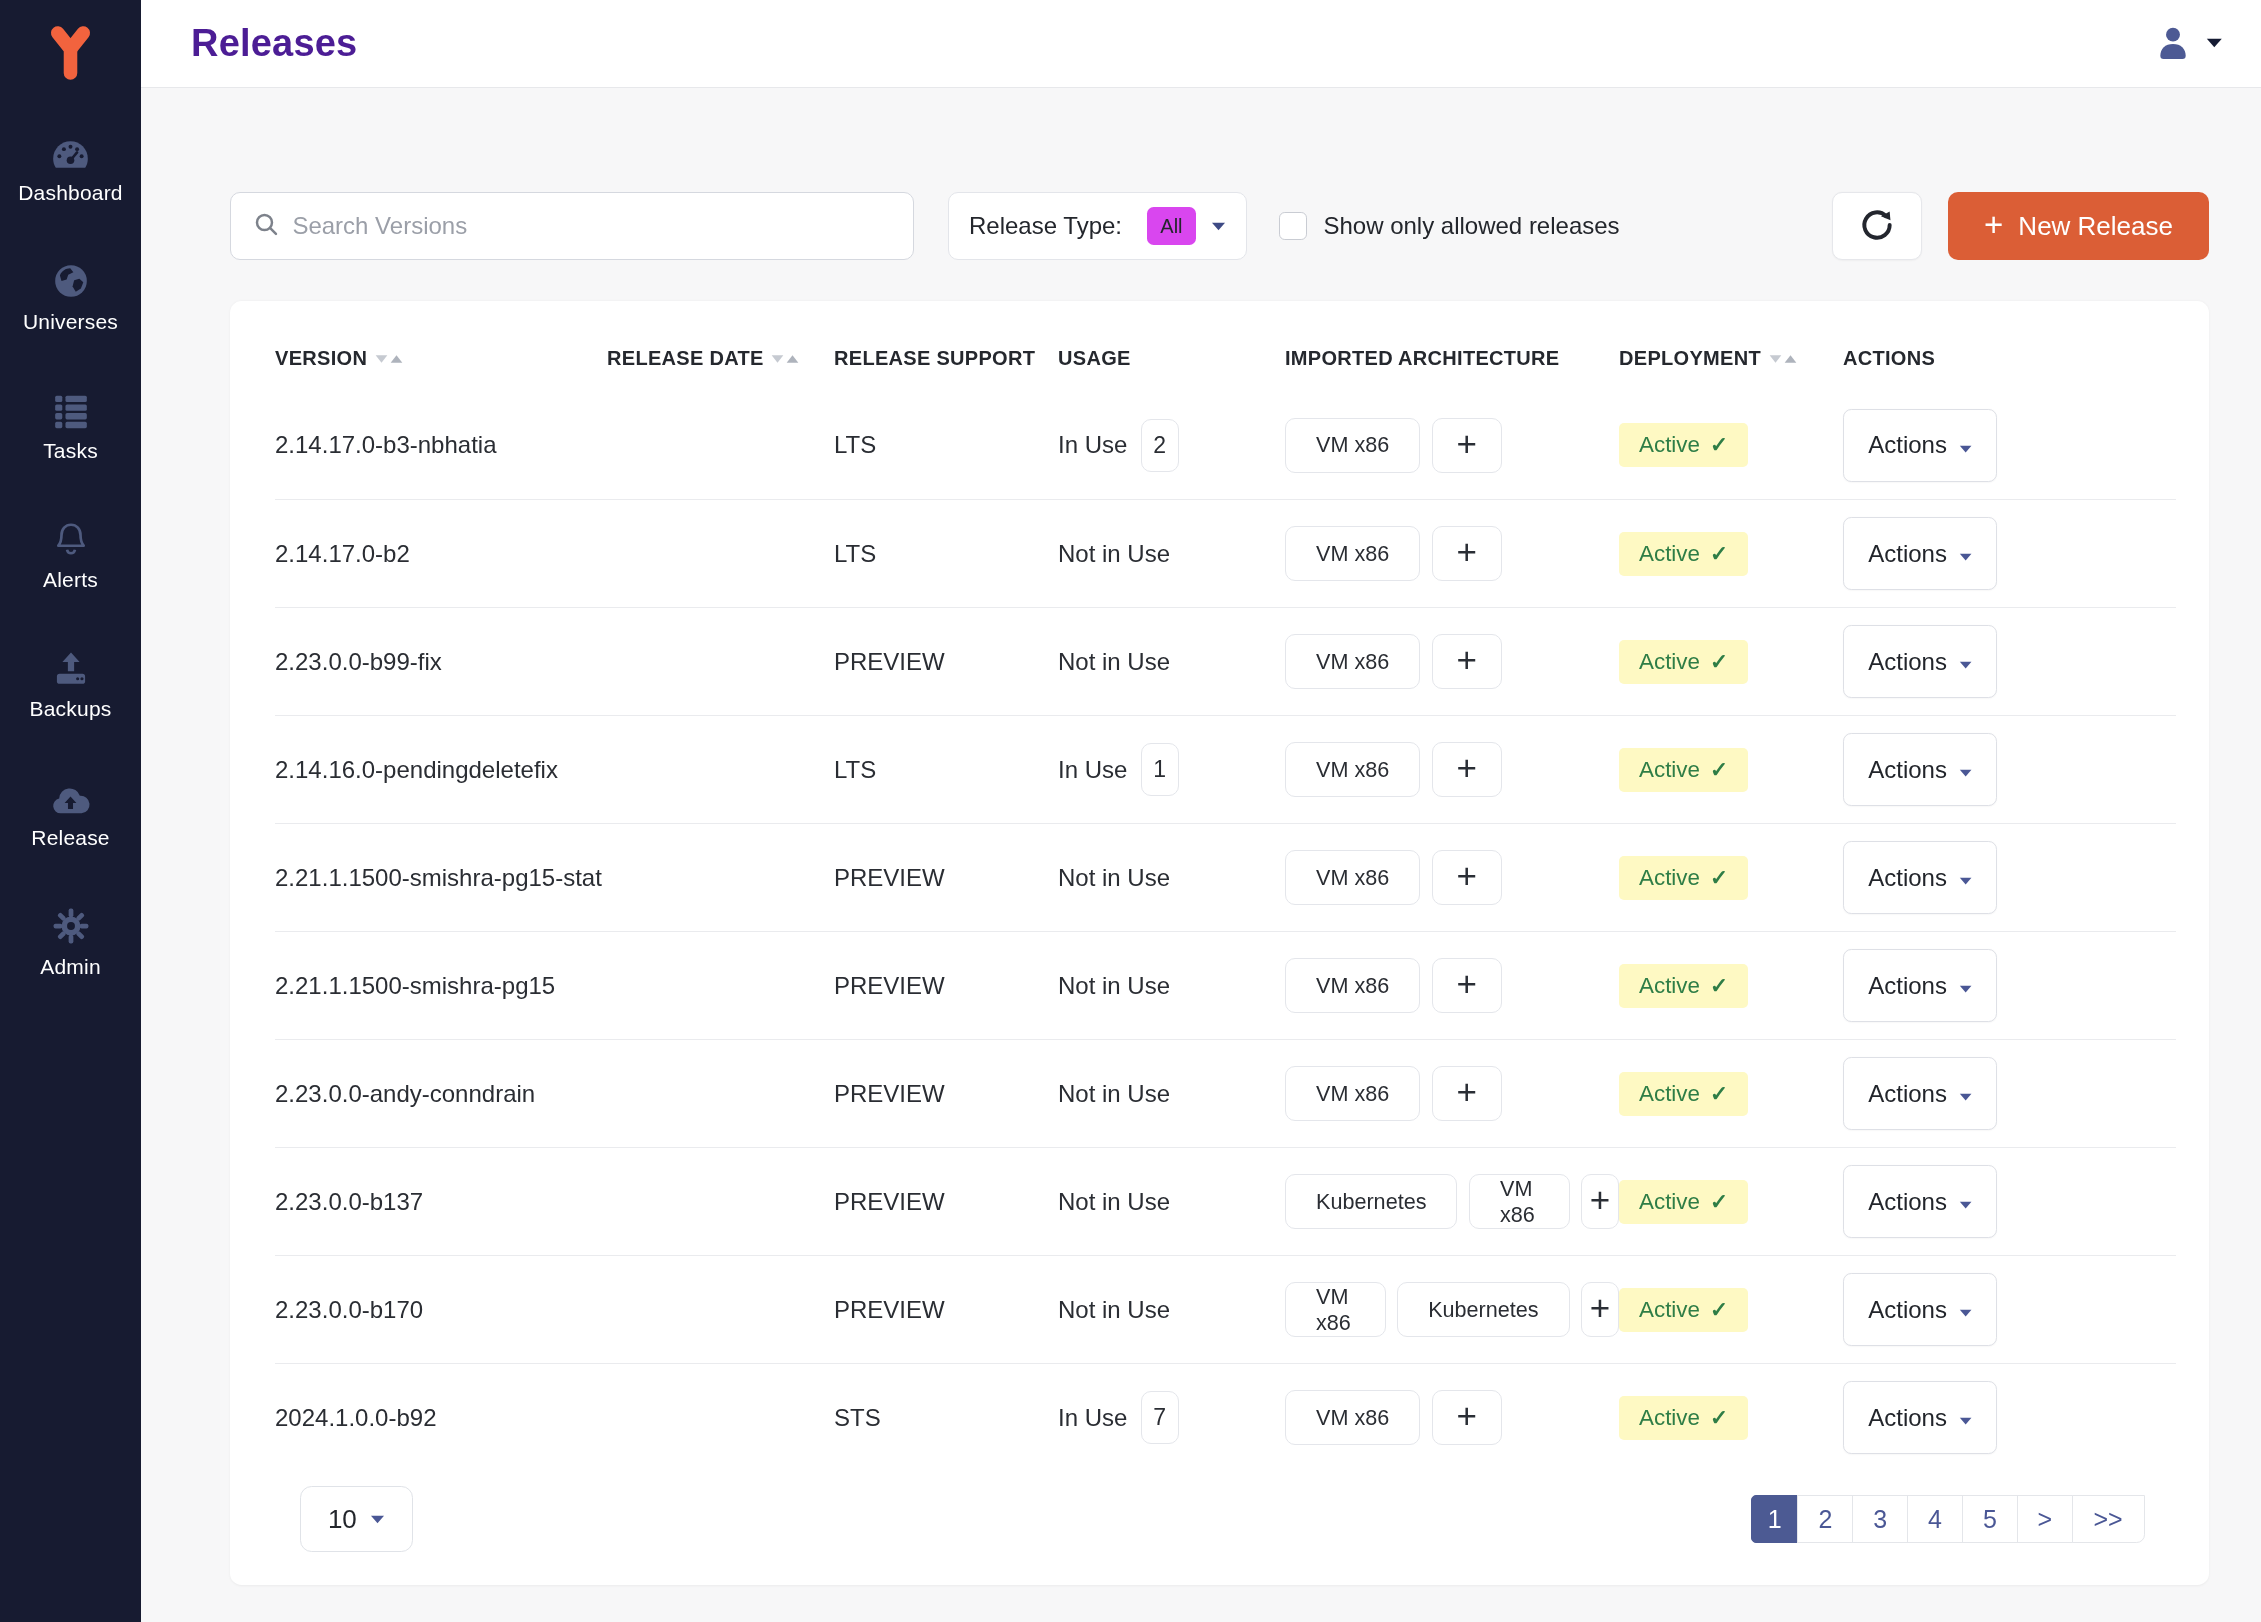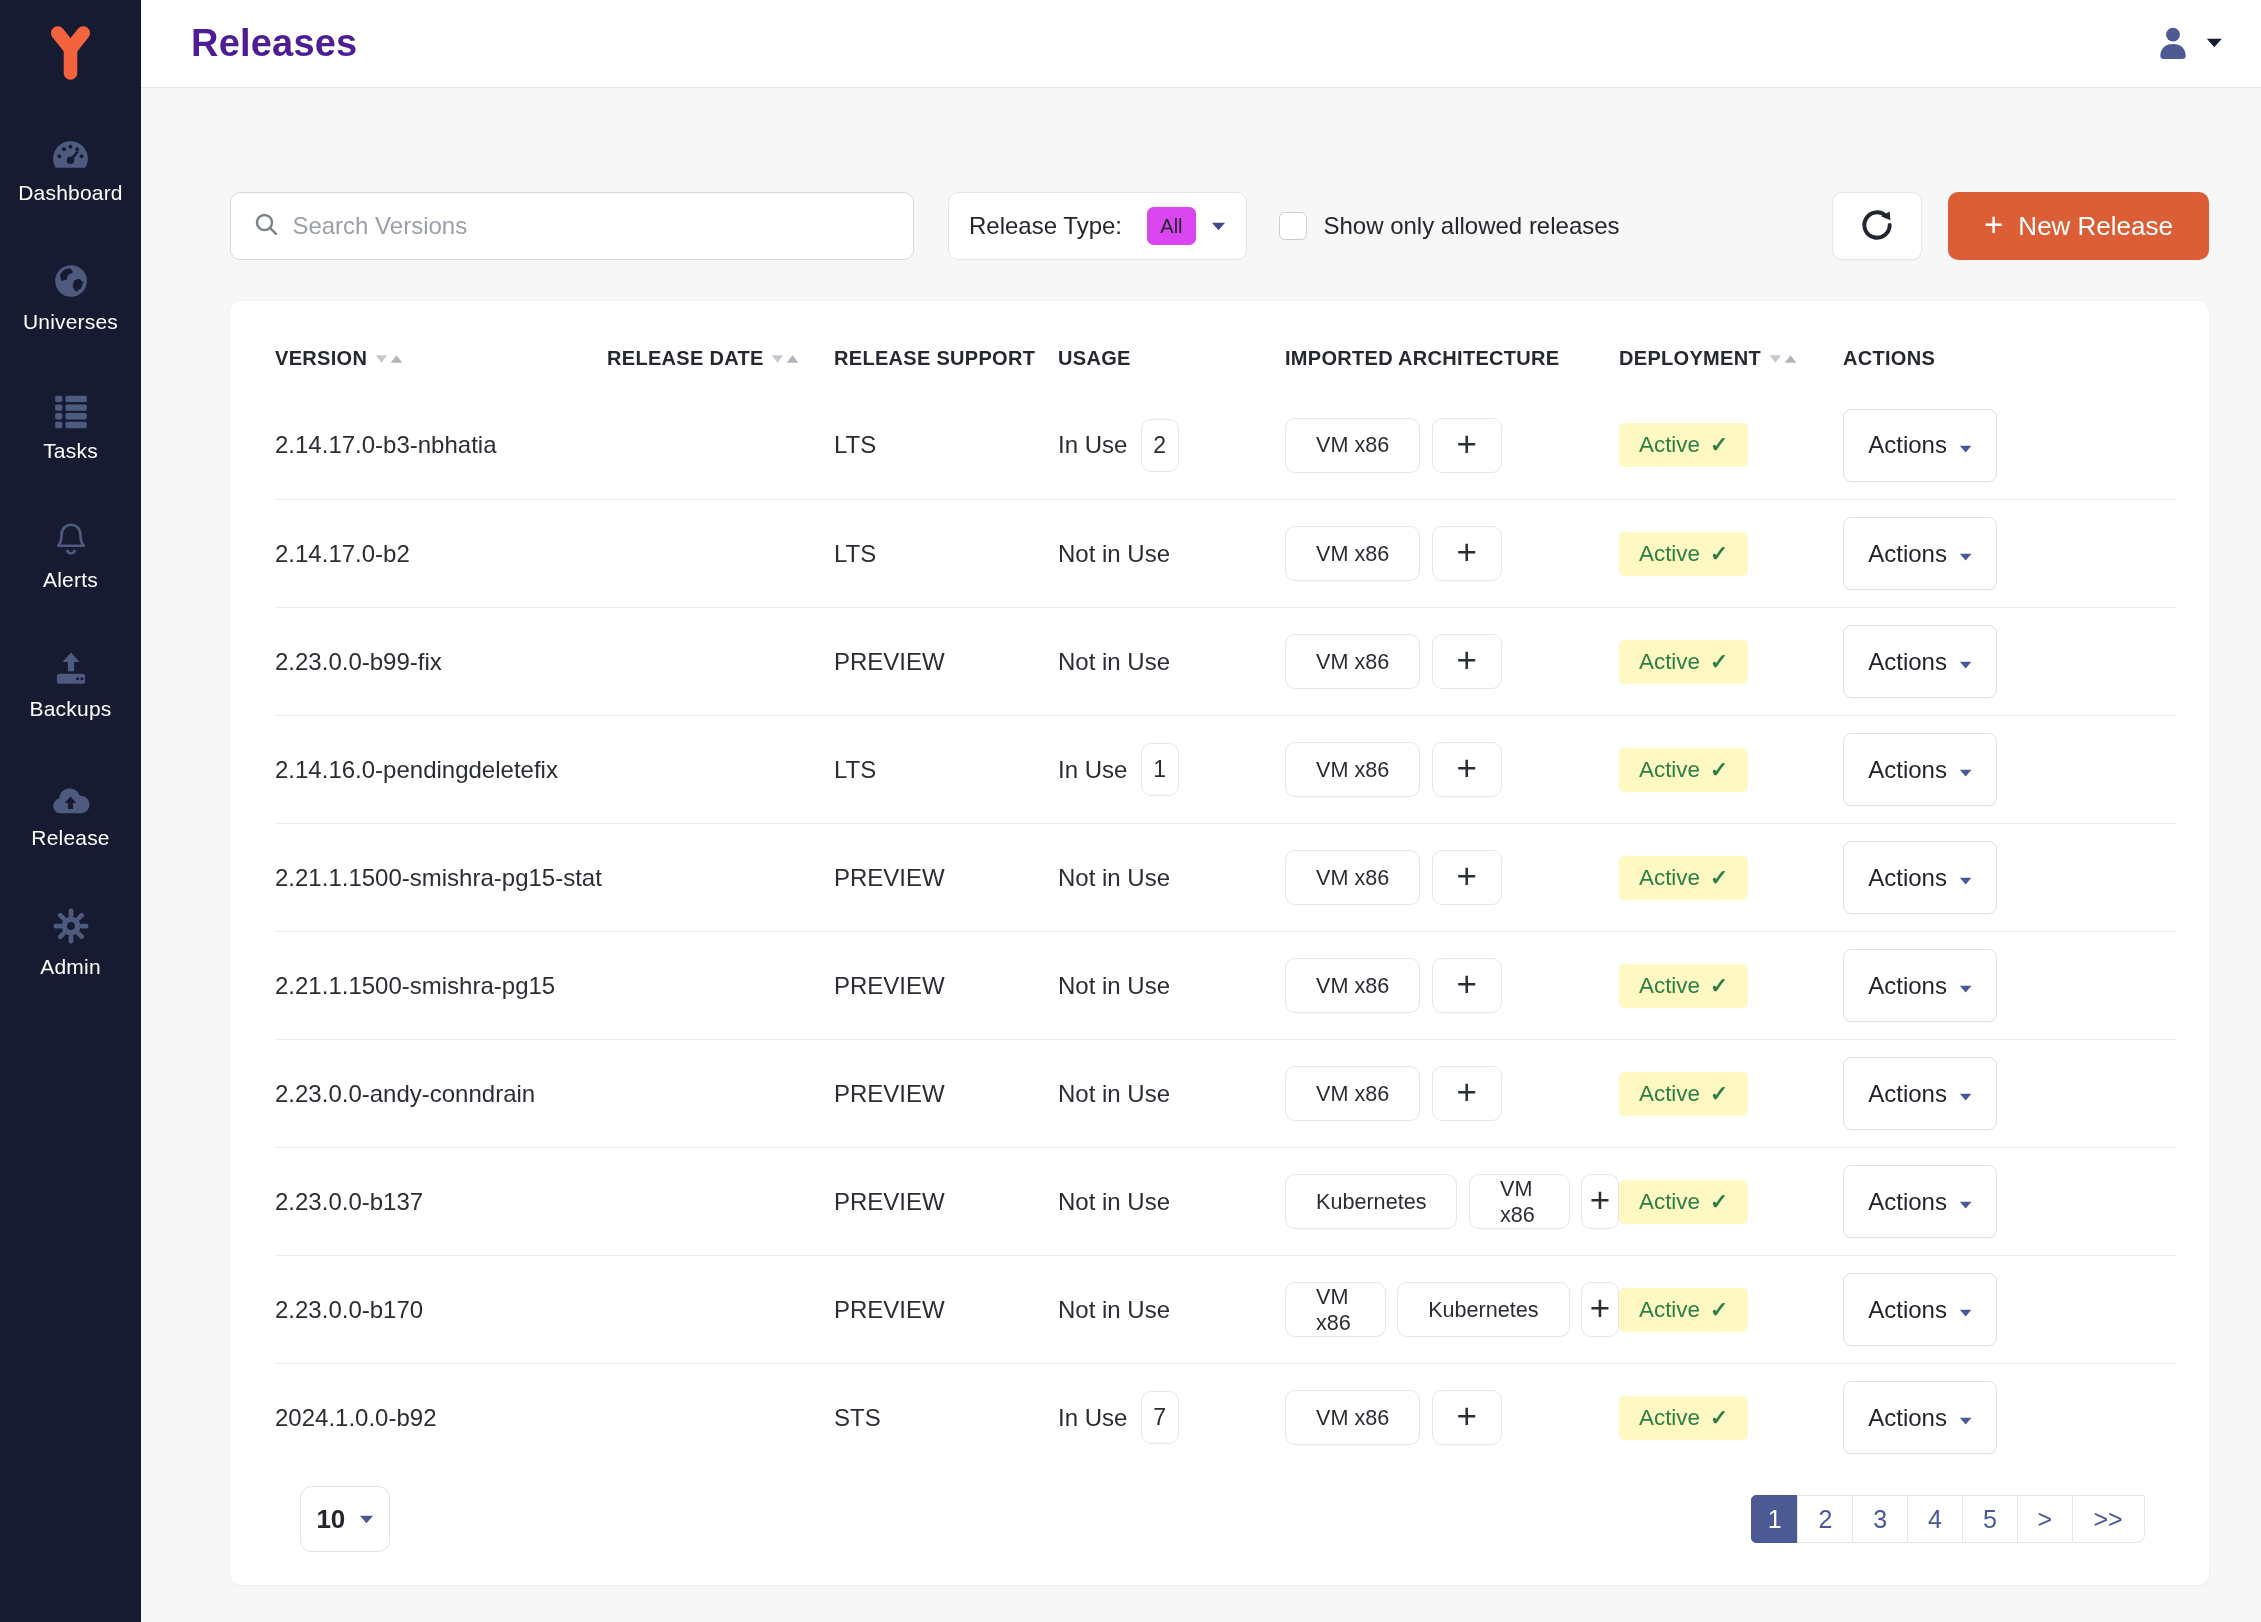--- a/index.html
+++ b/index.html
@@ -75,23 +75,23 @@
     align-items: center; padding: 0 20px; font-size: 22.4px; color: #2E7D46; gap: 10px; }
   .status-badge .check { font-size: 21.6px; font-weight: 700; }
   .actions-btn { width: 154px; height: 73px; background: #fff; border: 1.7px solid #DEE0E6;
     border-radius: 8.3px; display: inline-flex; align-items: center; justify-content: center; gap: 11.6px;
     font-size: 24px; color: #22252B; cursor: pointer; font-family: "Liberation Sans", sans-serif;
     box-shadow: 0 0.8px 1.7px rgba(0,0,0,0.03); }
 
   
   .pagerow { margin-top: 15px; display: flex; align-items: center; justify-content: space-between;
     padding-left: 25px; padding-right: 31.5px; }
-  .psize { width: 90px; height: 66px; border: 1.7px solid #E0E3E8; border-radius: 11.6px; background: #fff;
+  .psize { width: 113px; height: 66px; border: 1.7px solid #E0E3E8; border-radius: 11.6px; background: #fff;
     display: flex; align-items: center; justify-content: center; gap: 13.3px; font-size: 26px;
-    color: #23262C; cursor: pointer; font-weight: bold; }
+    color: #23262C; cursor: pointer; }
   .pages { display: flex; }
   .pg { min-width: 56px; height: 48px; background: #fff; border: 1.2px solid #E4E6EA; margin-left: -1.2px;
     display: inline-flex; align-items: center; justify-content: center; font-size: 25px; color: #4A5795;
     cursor: pointer; font-family: "Liberation Sans", sans-serif; }
   .pg:first-child { border-radius: 5px 0 0 5px; margin-left: 0; min-width: 48px; }
   .pg:last-child { border-radius: 0 0 8.3px 0; min-width: 73px; }
   .pg.active { background: #4C5A93; border-color: #4C5A93; color: #fff; }
 
   .sorts { display: inline-flex; align-items: center; }
 </style>

